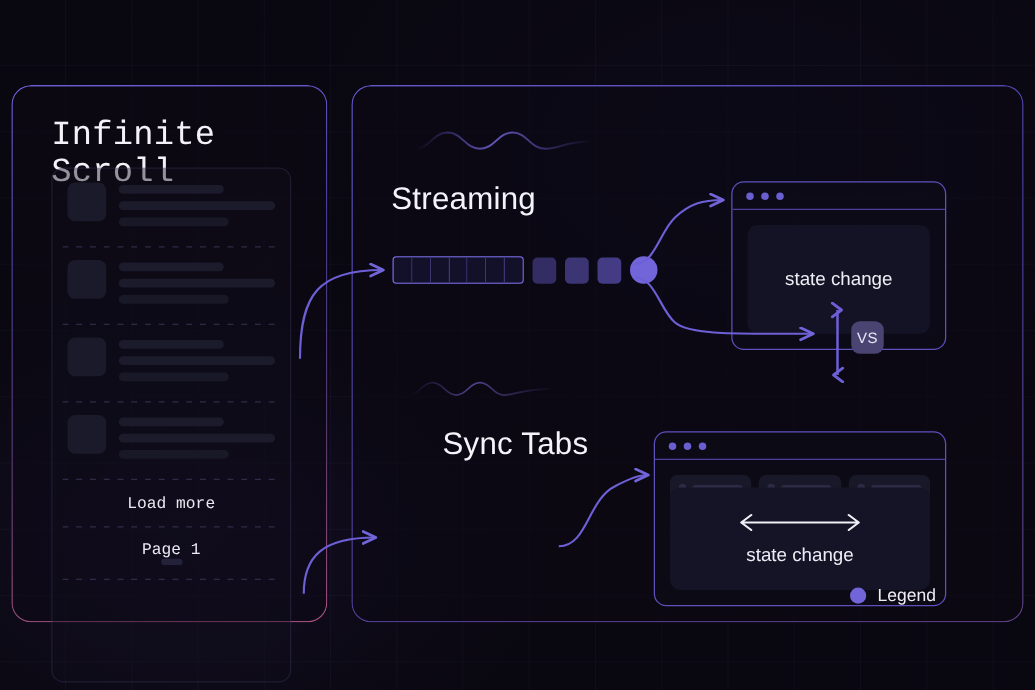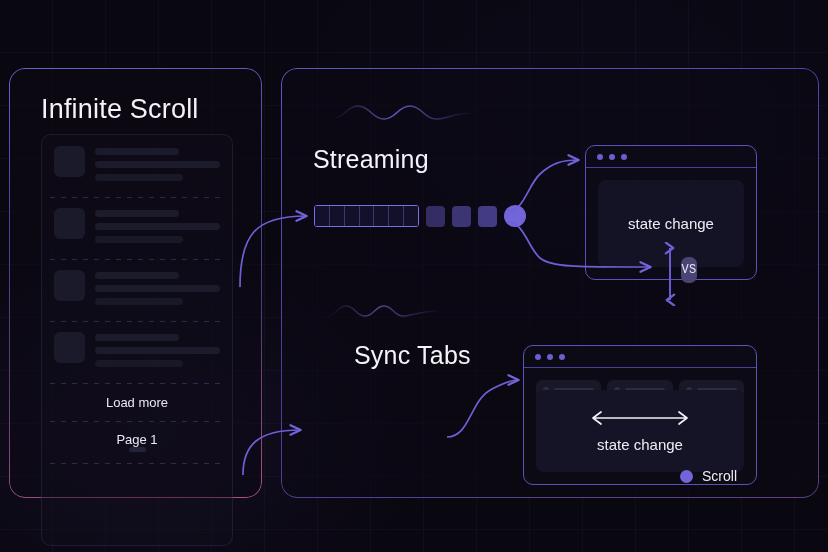--- a/index.html
+++ b/index.html
@@ -52,21 +52,21 @@
     -webkit-mask: linear-gradient(#000 0 0) content-box, linear-gradient(#000 0 0);
     -webkit-mask-composite: xor;
             mask: linear-gradient(#000 0 0) content-box, linear-gradient(#000 0 0);
             mask-composite: exclude;
     pointer-events: none;
   }
   .panel.plain::before {
     background: linear-gradient(160deg, #6257c8 0%, #4a3f9e 45%, #5c3f86 100%);
   }
 
-  #panel-left  { left: 9px;   top: 68px; width: 253px; height: 430px; }
+  #panel-left  { left: 9px;   top: 68px; width: 253px; height: 430px; font-family: Liberation Mono, monospace; }
   #panel-right { left: 281px; top: 68px; width: 538px; height: 430px; }
 
   
   .panel-title {
     position: absolute;
     left: 32px;
     top: 26px;
     font-size: 27px;
     font-weight: 400;
     letter-spacing: 0.2px;
@@ -264,30 +264,29 @@
     left: 12px; right: 12px; top: 44px; bottom: 12px;
     margin: 0;
     background: #151426;
     gap: 9px;
   }
 
   
   #vs-badge {
     position: absolute;
     left: 681px; top: 257px;
-    width: 16px; height: 26px;
+    width: 26px; height: 26px;
     border-radius: 7px;
     background: #4a4472;
     color: #e8e6f4;
     font-size: 12px;
     display: flex;
     align-items: center;
     justify-content: center;
     letter-spacing: 0.3px;
-    font-family: Liberation Mono, monospace;
   }
 
   
   #legend {
     position: absolute;
     left: 680px; top: 468px;
     display: flex;
     align-items: center;
     gap: 9px;
   }
@@ -451,21 +450,21 @@
         <path d="M11,3 L3,9 L11,15 M3,9 L97,9 M89,3 L97,9 L89,15" fill="none" stroke="#f0eff7" stroke-width="1.7" stroke-linecap="round" stroke-linejoin="round"></path>
       </svg>
       <span class="vp-label">state change</span>
     </div>
   </div>
 
   <div id="vs-badge">VS</div>
 
   <div id="legend">
     <span class="ldot"></span>
-    <span class="ltext">Scroll</span>
+    <span class="ltext">Legend</span>
   </div>
 
   <svg class="overlay">
     <defs>
       <marker id="ah" markerWidth="9" markerHeight="9" refX="6.2" refY="3.4" orient="auto" markerUnits="strokeWidth">
         <path d="M0.6,0.6 L6.6,3.4 L0.6,6.2" fill="none" stroke="#7265d9" stroke-width="1.3" stroke-linecap="round" stroke-linejoin="round"></path>
       </marker>
       <marker id="ahu" markerWidth="9" markerHeight="9" refX="4" refY="3" orient="auto" markerUnits="strokeWidth">
         <path d="M0.6,5.6 L4,1 L7.4,5.6" fill="none" stroke="#6d60d6" stroke-width="1.4" stroke-linecap="round" stroke-linejoin="round"></path>
       </marker>

